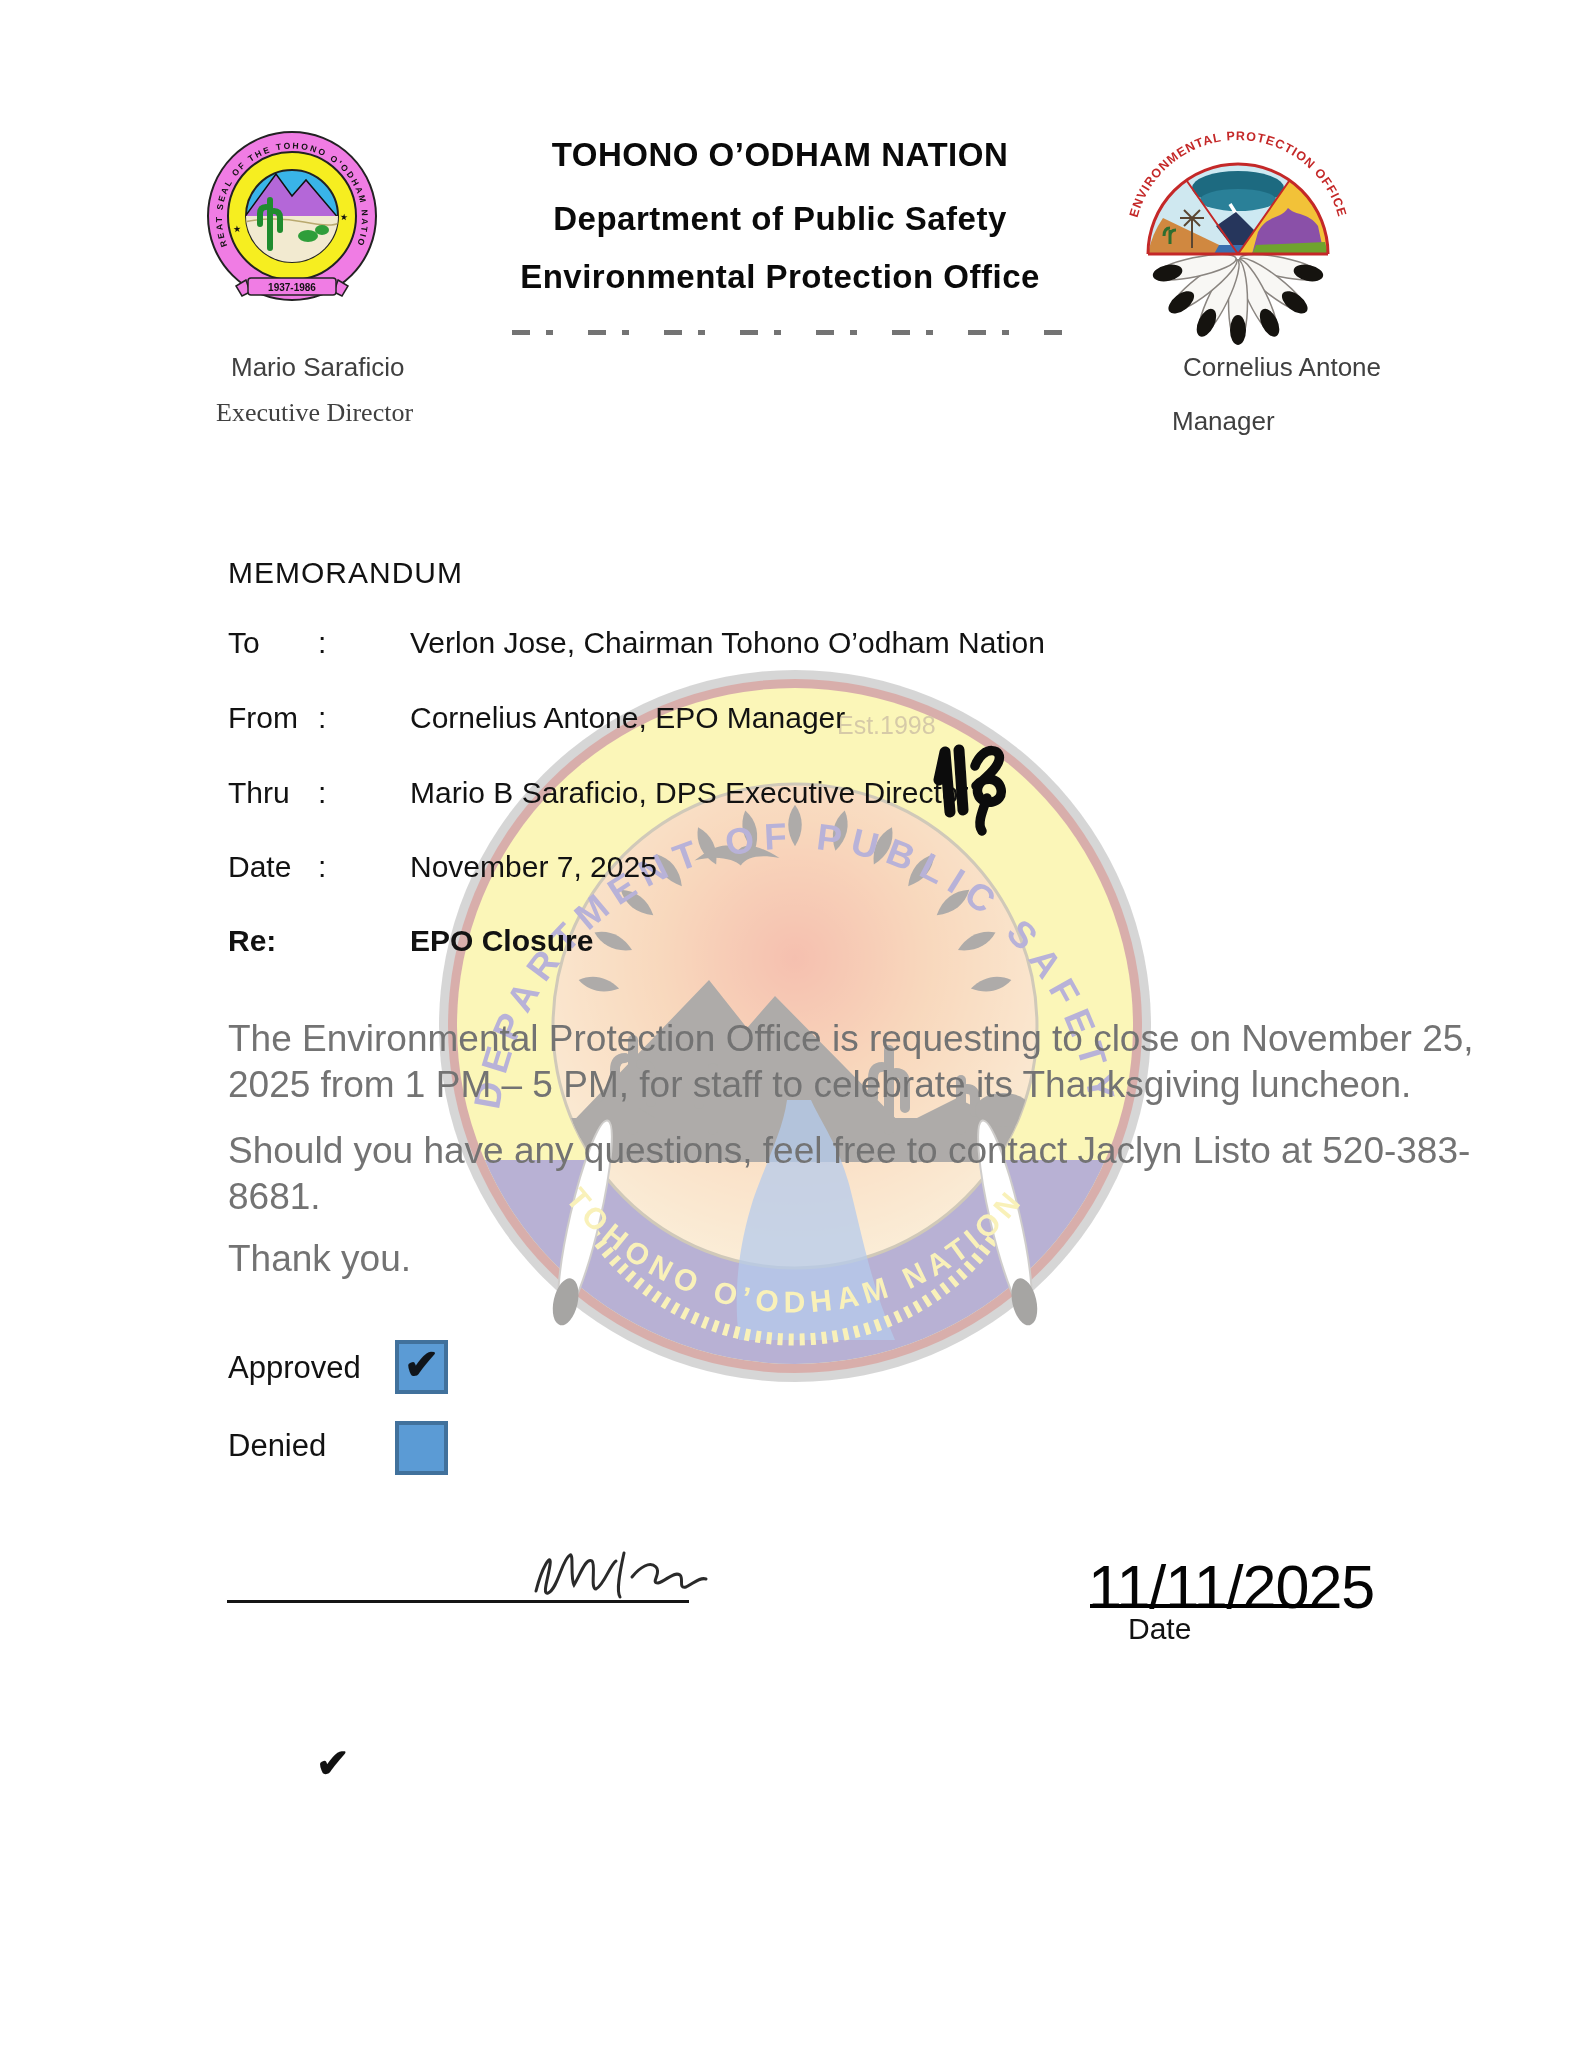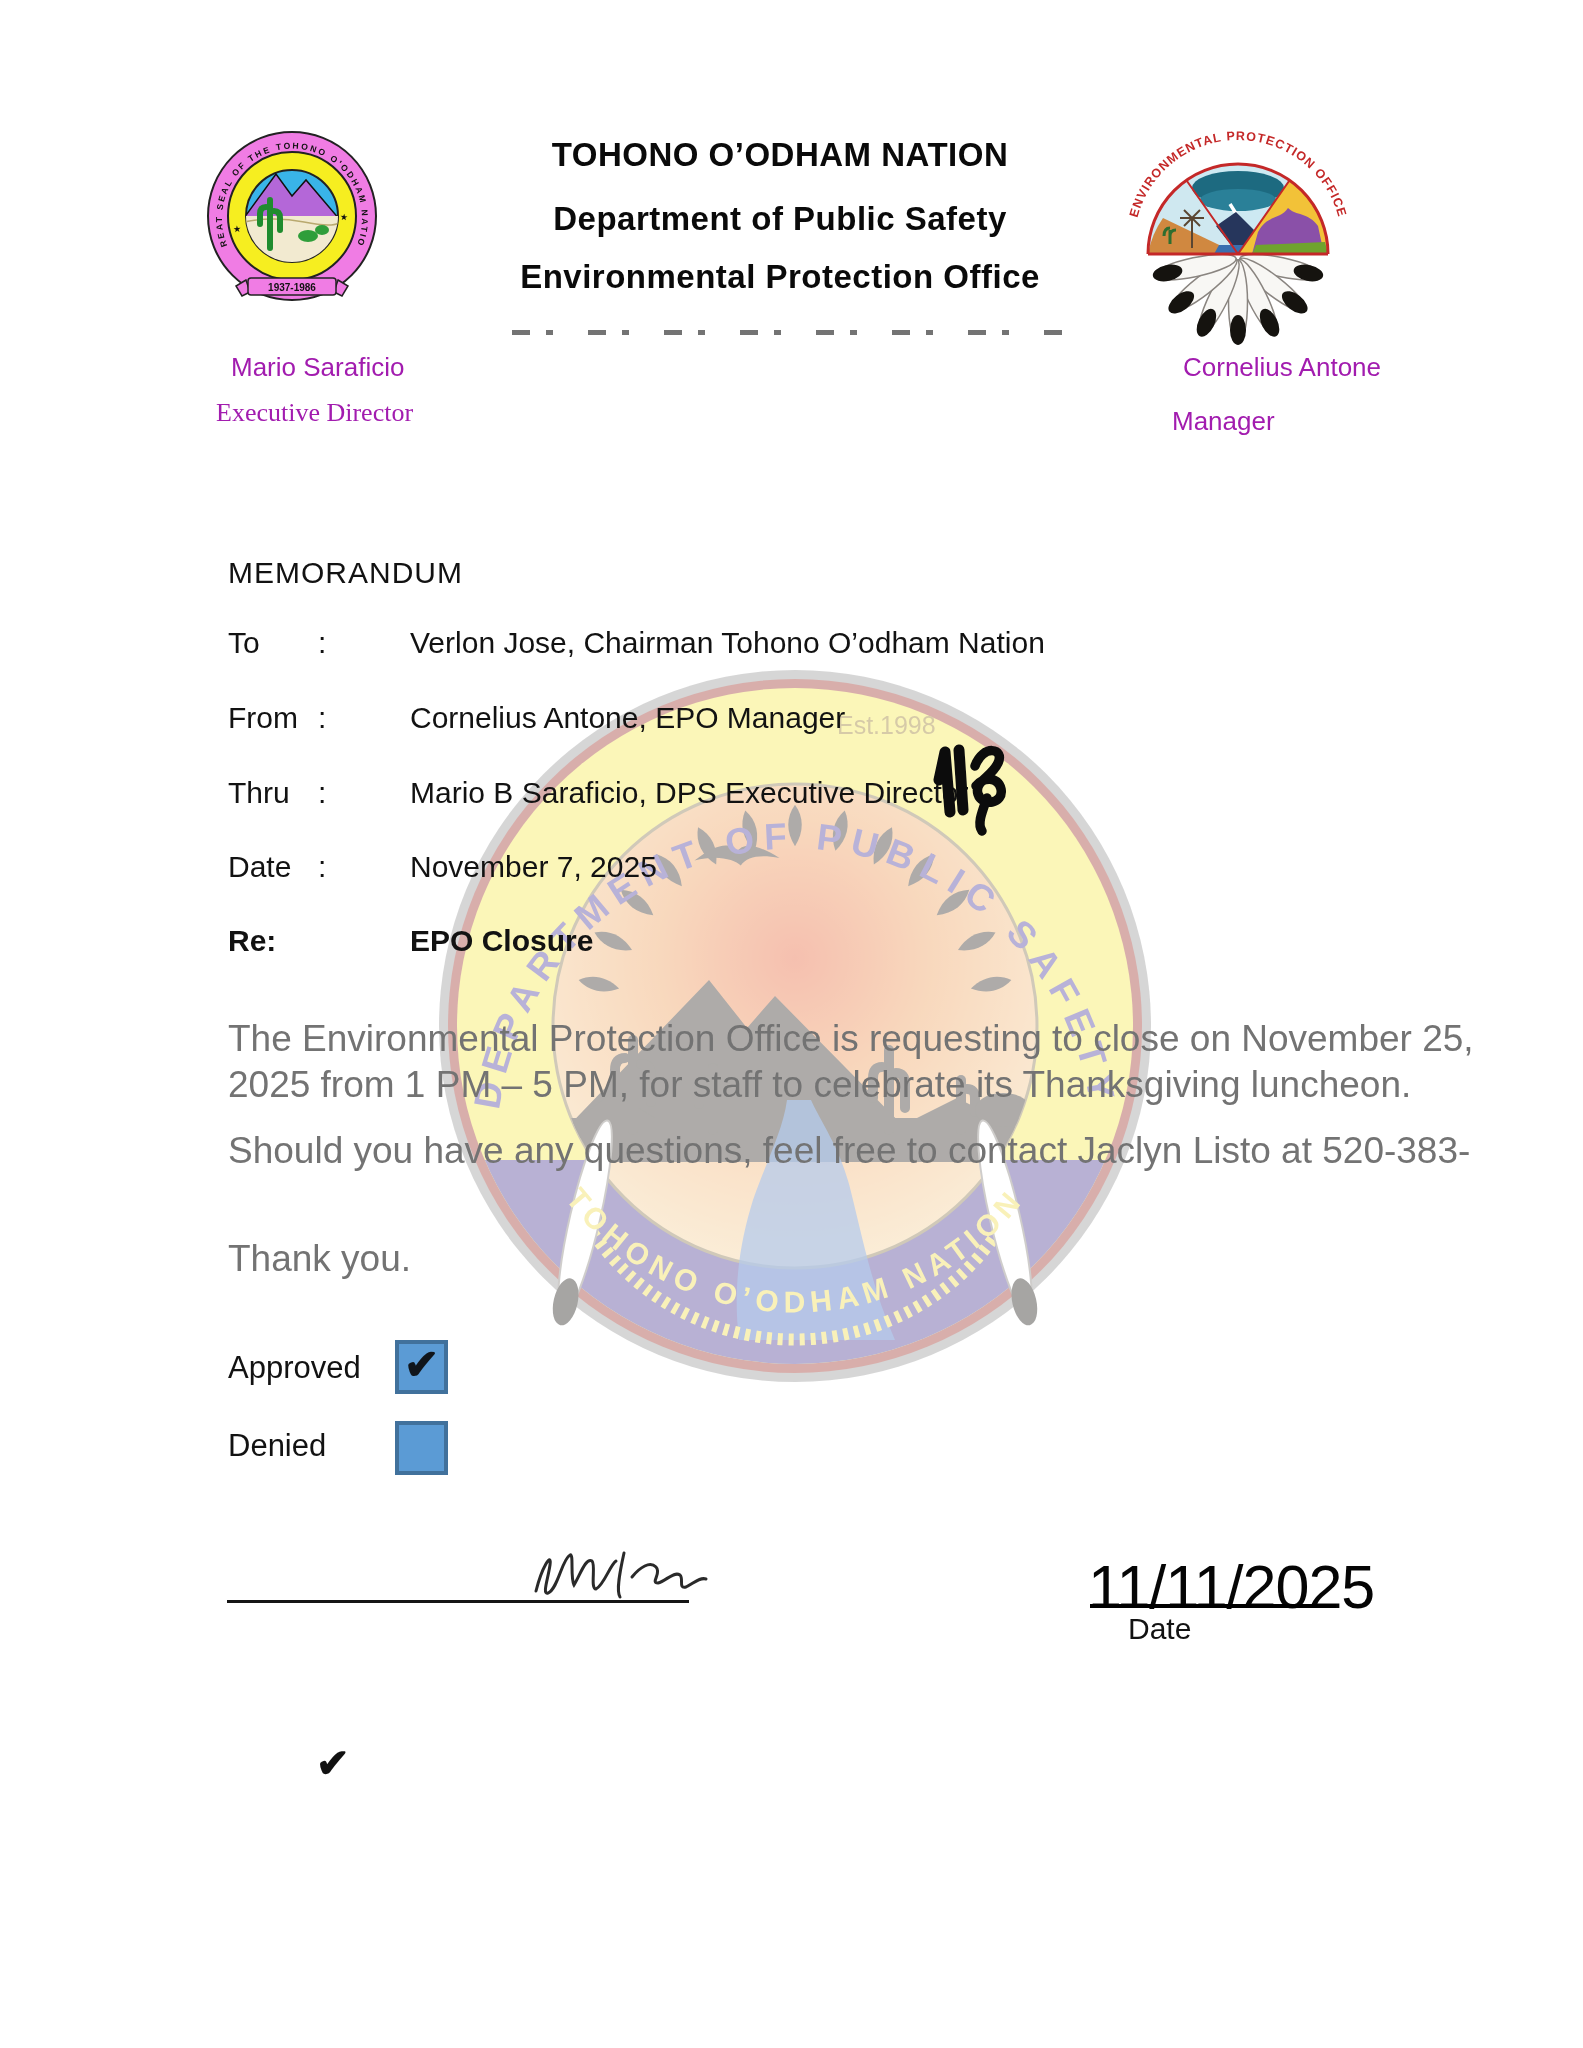--- a/index.html
+++ b/index.html
@@ -18,21 +18,21 @@
     font-weight:bold;font-size:33px;color:#0a0a0a;
     letter-spacing:0.5px;
   }
   .clipline{
     left:512px;top:330px;width:560px;height:5px;
     background:repeating-linear-gradient(90deg,
       #454545 0 18px, transparent 18px 34px,
       #454545 34px 41px, transparent 41px 76px);
     opacity:.75;
   }
-  .contact{font-size:26px;color:#a21caf;}
+  .contact{font-size:26px;color:#404040;}
   .memo-heading{font-size:30px;letter-spacing:1px;}
   .memo-row{display:flex;font-size:30px;}
   .memo-row .lbl{width:90px;}
   .memo-row .col{width:92px;}
   .bodytext{font-size:37px;line-height:46px;color:#737373;}
   .chk-label{font-size:31px;}
   .checkbox{
     width:53px;height:54px;box-sizing:border-box;
     background:#5b9bd5;border:4px solid #41719c;
     display:flex;align-items:center;justify-content:center;
@@ -296,20 +296,21 @@
       </g>
     </svg>
   </div>
 
   <div class="abs bodytext nowrap" style="left:228px;top:1016px;">
     <div>The Environmental Protection Office is requesting to close on November 25,</div>
     <div>2025 from 1 PM – 5 PM, for staff to celebrate its Thanksgiving luncheon.</div>
   </div>
   <div class="abs bodytext nowrap" style="left:228px;top:1128px;">
     <div>Should you have any questions, feel free to contact Jaclyn Listo at 520-383-</div>
+    <div>8681.</div>
   </div>
   <div class="abs bodytext nowrap" style="left:228px;top:1236px;">Thank you.</div>
 
   <div class="abs chk-label nowrap" style="left:228px;top:1350px;">Approved</div>
   <div class="abs checkbox" style="left:395px;top:1340px;">
     <span class="mark">✔</span>
   </div>
 
   <div class="abs chk-label nowrap" style="left:228px;top:1428px;">Denied</div>
   <div class="abs checkbox" style="left:395px;top:1421px;"></div>

